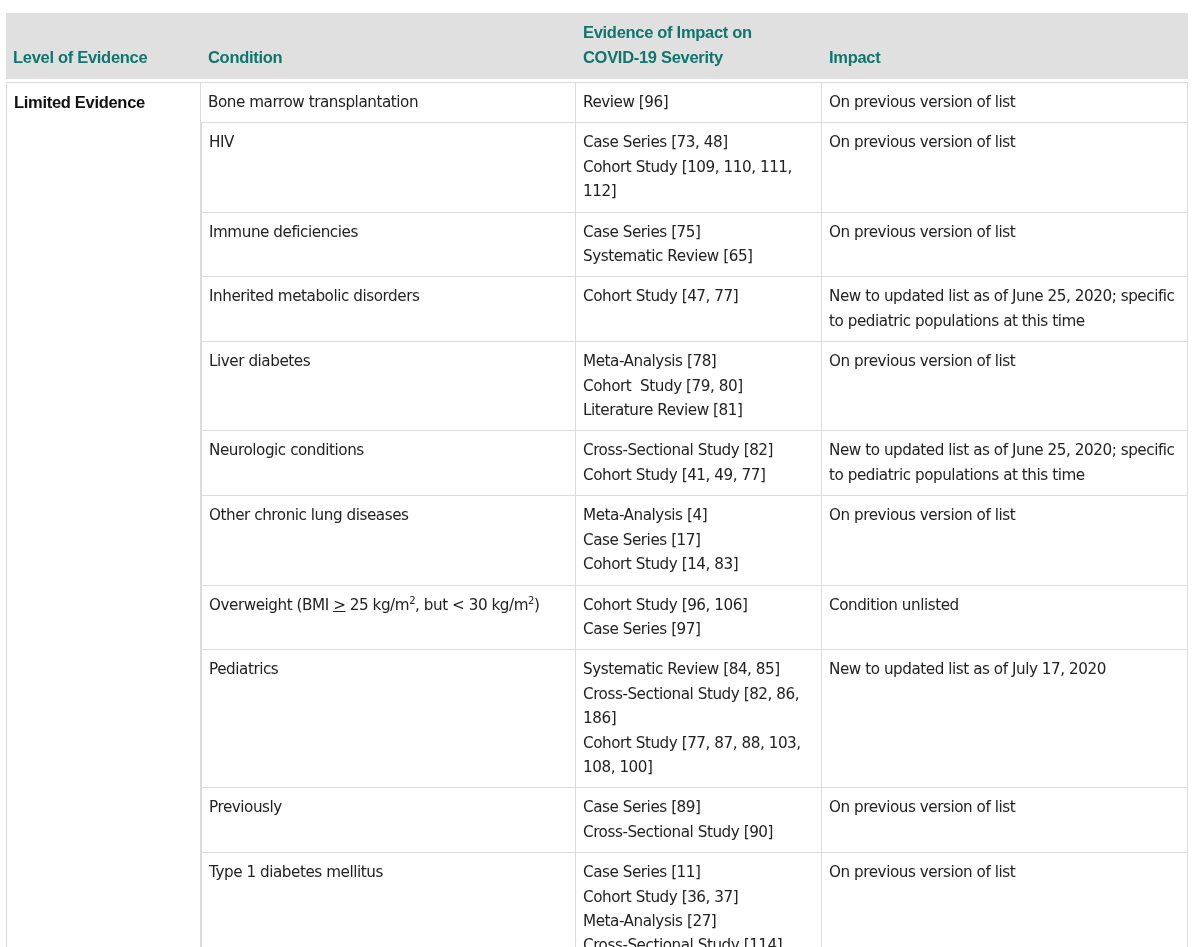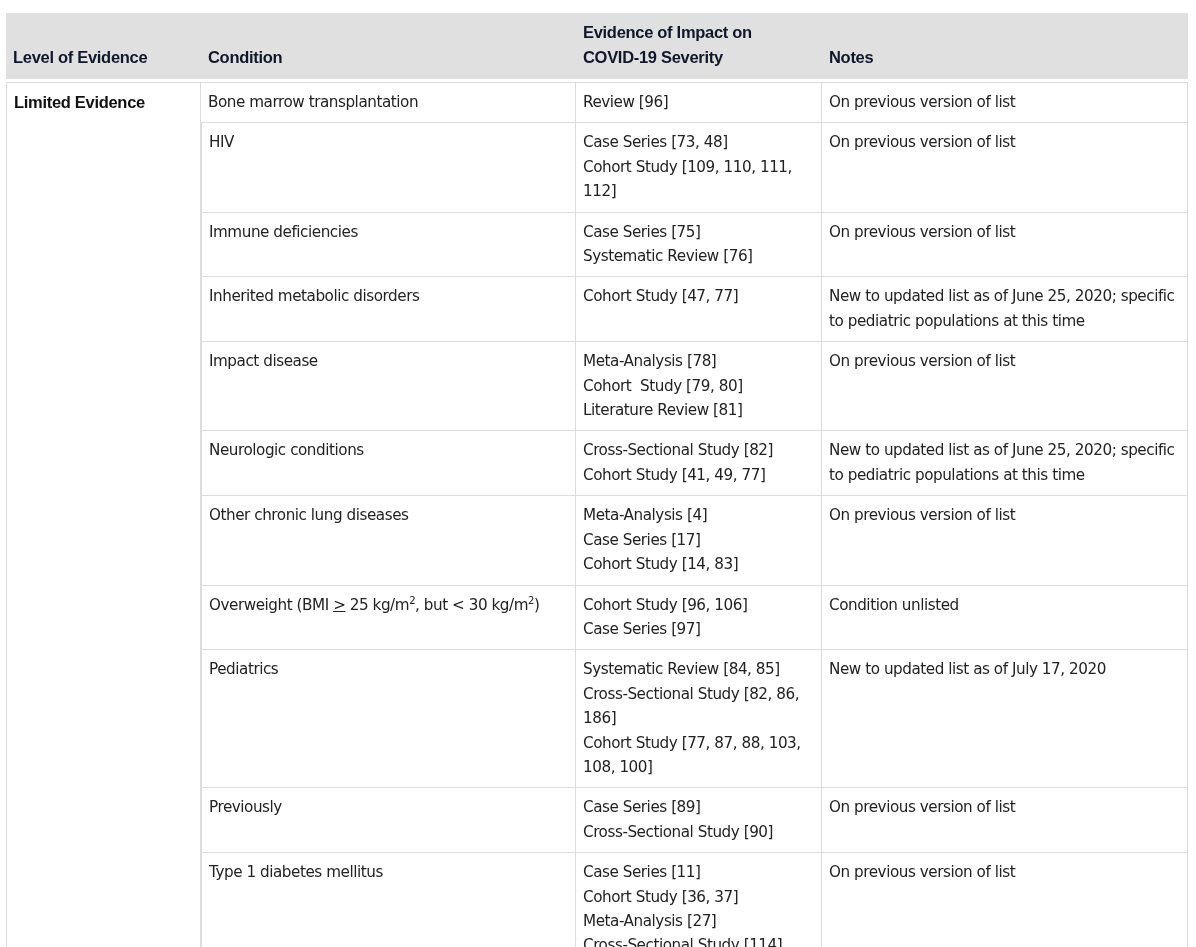--- a/index.html
+++ b/index.html
@@ -2,21 +2,21 @@
 <html><head>
 <meta charset="utf-8">
 <style>
   html, body { margin: 0; padding: 0; background: #ffffff; }
   body { width: 1196px; height: 947px; overflow: hidden; position: relative; }
   .wrap { position: absolute; left: 6px; top: 13px; width: 1182px; }
   table { border-collapse: separate; border-spacing: 0; width: 1182px; table-layout: fixed;
           font-family: "DejaVu Sans", sans-serif; font-size: 15px; color: #222; }
   col.c1 { width: 195px; } col.c2 { width: 375px; } col.c3 { width: 246px; } col.c4 { width: 366px; }
   thead th { background: #e0e0e0; text-align: left; vertical-align: bottom; font-family: "Liberation Sans", sans-serif;
-             font-weight: bold; font-size: 16.5px; color: #0f172a; padding: 7px 7px 10px 7px; line-height: 24.5px;
+             font-weight: bold; font-size: 16.5px; color: #0f766e; padding: 7px 7px 10px 7px; line-height: 24.5px;
              letter-spacing: -0.3px; height: 48px; }
   thead tr.gap td { height: 3px; padding: 0; background: #fff; border-bottom: 1px solid #dcdcdc; }
   tbody td { vertical-align: top; padding: 7px 7px 8px 7px; line-height: 24.4px; border-bottom: 1px solid #dcdcdc;
              border-right: 1px solid #dcdcdc; letter-spacing: -0.45px; font-size: 15.2px; }
   tbody td:first-child { border-left: 1px solid #dcdcdc; }
   tbody td.level { font-family: "Liberation Sans", sans-serif; font-weight: bold; font-size: 16.5px; color: #111; letter-spacing: -0.3px; }
   .ev-line { display: block; }
   u.ge { text-decoration: underline; }
   sup { font-size: 10px; line-height: 0; vertical-align: 6px; }
 </style>
@@ -32,21 +32,21 @@
         <col class="c4">
       </colgroup>
   <thead>
     <tr>
       <th>Level of Evidence</th>
       <th>Condition</th>
       <th>
             <span class="ev-line">Evidence of Impact on</span>
             <span class="ev-line">COVID-19 Severity</span>
           </th>
-      <th>Notes</th>
+      <th>Impact</th>
     </tr>
     <tr class="gap">
           <td></td>
           <td></td>
           <td></td>
           <td></td>
         </tr>
   </thead>
   <tbody>
     <tr>
@@ -62,33 +62,33 @@
       <td>
             <span class="ev-line">Case Series [73, 48]</span>
             <span class="ev-line">Cohort Study [109, 110, 111, 112]</span>
           </td>
       <td>On previous version of list</td>
     </tr>
     <tr>
       <td>Immune deficiencies</td>
       <td>
             <span class="ev-line">Case Series [75]</span>
-            <span class="ev-line">Systematic Review [76]</span>
+            <span class="ev-line">Systematic Review [65]</span>
           </td>
       <td>On previous version of list</td>
     </tr>
     <tr>
       <td>Inherited metabolic disorders</td>
       <td>
             <span class="ev-line">Cohort Study [47, 77]</span>
           </td>
       <td>New to updated list as of June 25, 2020; specific to pediatric populations at this time</td>
     </tr>
     <tr>
-      <td>Impact disease</td>
+      <td>Liver diabetes</td>
       <td style="white-space:pre-wrap"><span class="ev-line">Meta-Analysis [78]</span><span class="ev-line">Cohort  Study [79, 80]</span><span class="ev-line">Literature Review [81]</span></td>
       <td>On previous version of list</td>
     </tr>
     <tr>
       <td>Neurologic conditions</td>
       <td>
             <span class="ev-line">Cross-Sectional Study [82]</span>
             <span class="ev-line">Cohort Study [41, 49, 77]</span>
           </td>
       <td>New to updated list as of June 25, 2020; specific to pediatric populations at this time</td>

